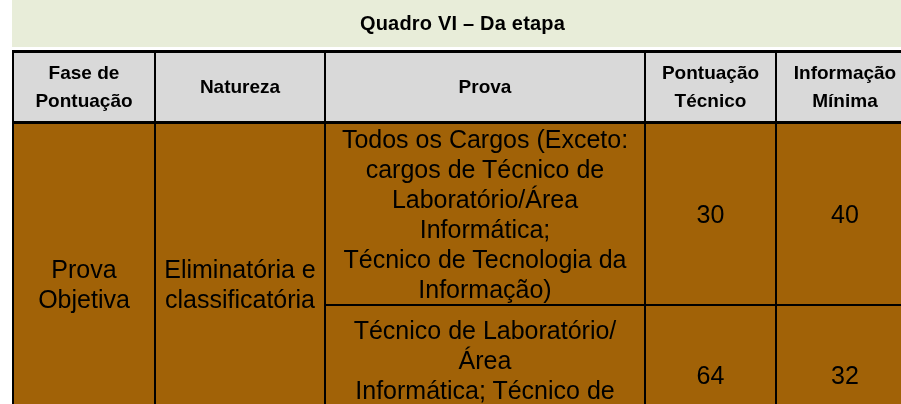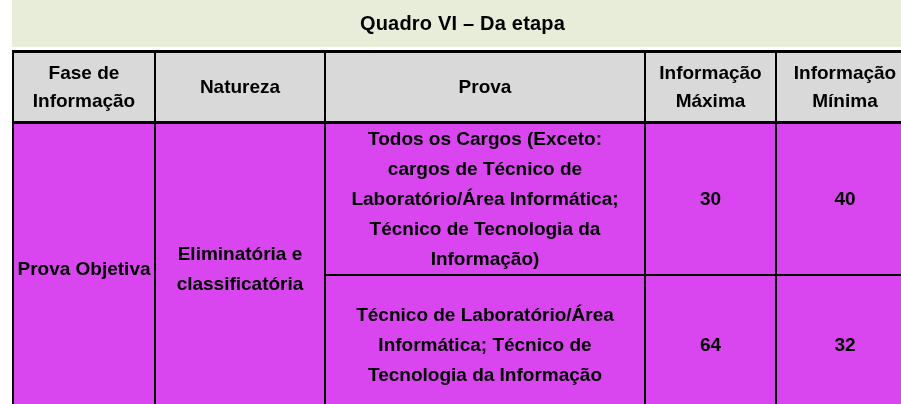--- a/index.html
+++ b/index.html
@@ -44,24 +44,24 @@
   table.quadro thead th {
     background: #d9d9d9;
     height: 71px;
     font-size: 19px;
     font-weight: bold;
     line-height: 28px;
     border-top-width: 3px;
     border-bottom-width: 3px;
   }
   table.quadro tbody td {
-    background: #d946ef;
-    font-size: 19px;
+    background: #a16207;
+    font-size: 25px;
     line-height: 30px;
-    font-weight: bold;
+    font-weight: normal;
   }
   tr.row-1 > td { height: 151px; }
   tr.row-2 > td { height: 140px; }
   td.cell-fase { padding: 0 14px; }
   td.cell-natureza { padding: 0 4px; }
   td.cell-cargo { white-space: pre-line; }
 </style>
 </head>
 <body>
 
@@ -74,24 +74,24 @@
   <table class="quadro">
     <colgroup>
       <col style="width:142px">
       <col style="width:170px">
       <col style="width:320px">
       <col style="width:131px">
       <col style="width:138px">
     </colgroup>
     <thead>
       <tr>
-        <th>Fase de Informação</th>
+        <th>Fase de Pontuação</th>
         <th>Natureza</th>
         <th>Prova</th>
-        <th>Informação Máxima</th>
+        <th>Pontuação Técnico</th>
         <th>Informação Mínima</th>
       </tr>
     </thead>
     <tbody>
       <tr class="row-1">
         <td class="cell-fase" rowspan="2">Prova Objetiva</td>
         <td class="cell-natureza" rowspan="2">Eliminatória e classificatória</td>
         <td class="cell-cargo">Todos os Cargos (Exceto:
 cargos de Técnico de
 Laboratório/Área Informática;

